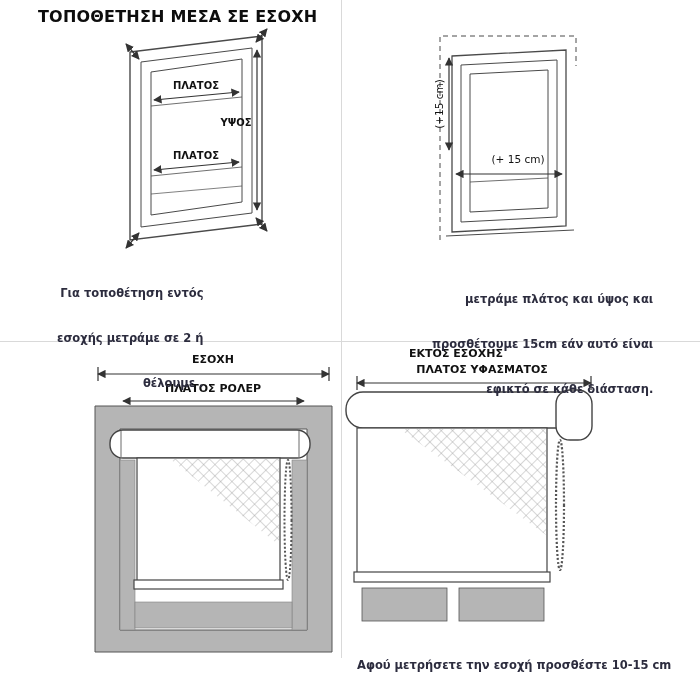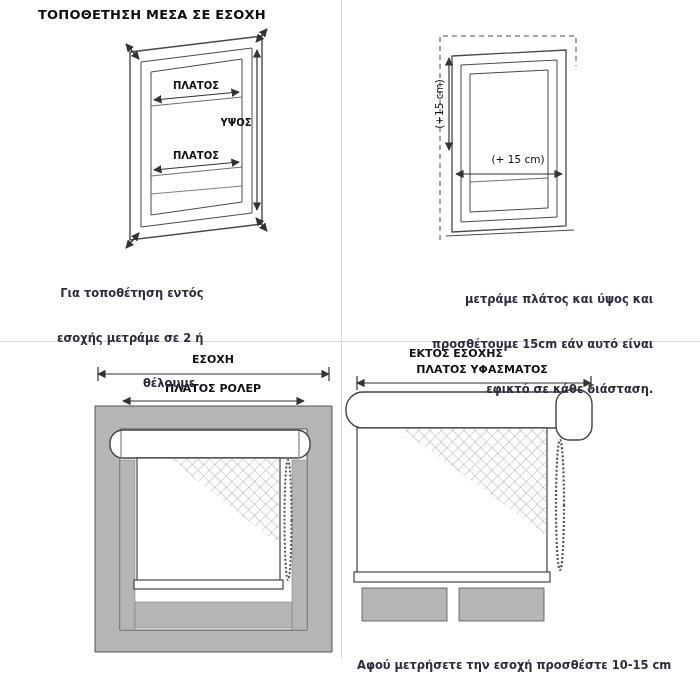--- a/index.html
+++ b/index.html
@@ -3,21 +3,21 @@
 <meta charset="utf-8">
 <style>
   html,body{margin:0;padding:0;background:#fff;}
   .canvas{
     position:relative;width:700px;height:700px;background:#ffffff;
     font-family:"DejaVu Sans",sans-serif;overflow:hidden;
   }
   .divider-v{position:absolute;left:341px;top:0;width:1px;height:658px;background:#d9d9d9;}
   .divider-h{position:absolute;left:0;top:341px;width:700px;height:1px;background:#d9d9d9;}
   .qtitle{
-    position:absolute;font-size:13px;font-weight:bold;color:#0d0d0d;
+    position:absolute;font-size:16px;font-weight:bold;color:#0d0d0d;
     letter-spacing:.2px;white-space:pre;
   }
   .caption{position:absolute;color:#2c2c3e;font-size:11.5px;font-weight:bold;line-height:15px;white-space:pre;text-align:right;}
   svg.art{position:absolute;left:0;top:0;}
   svg text{font-family:"DejaVu Sans",sans-serif;fill:#111;}
   .dim{font-size:10px;font-weight:bold;}
   .dimlabel{font-size:10.5px;font-weight:normal;}
   .blabel{font-size:11px;font-weight:bold;}
 </style>
 </head>

